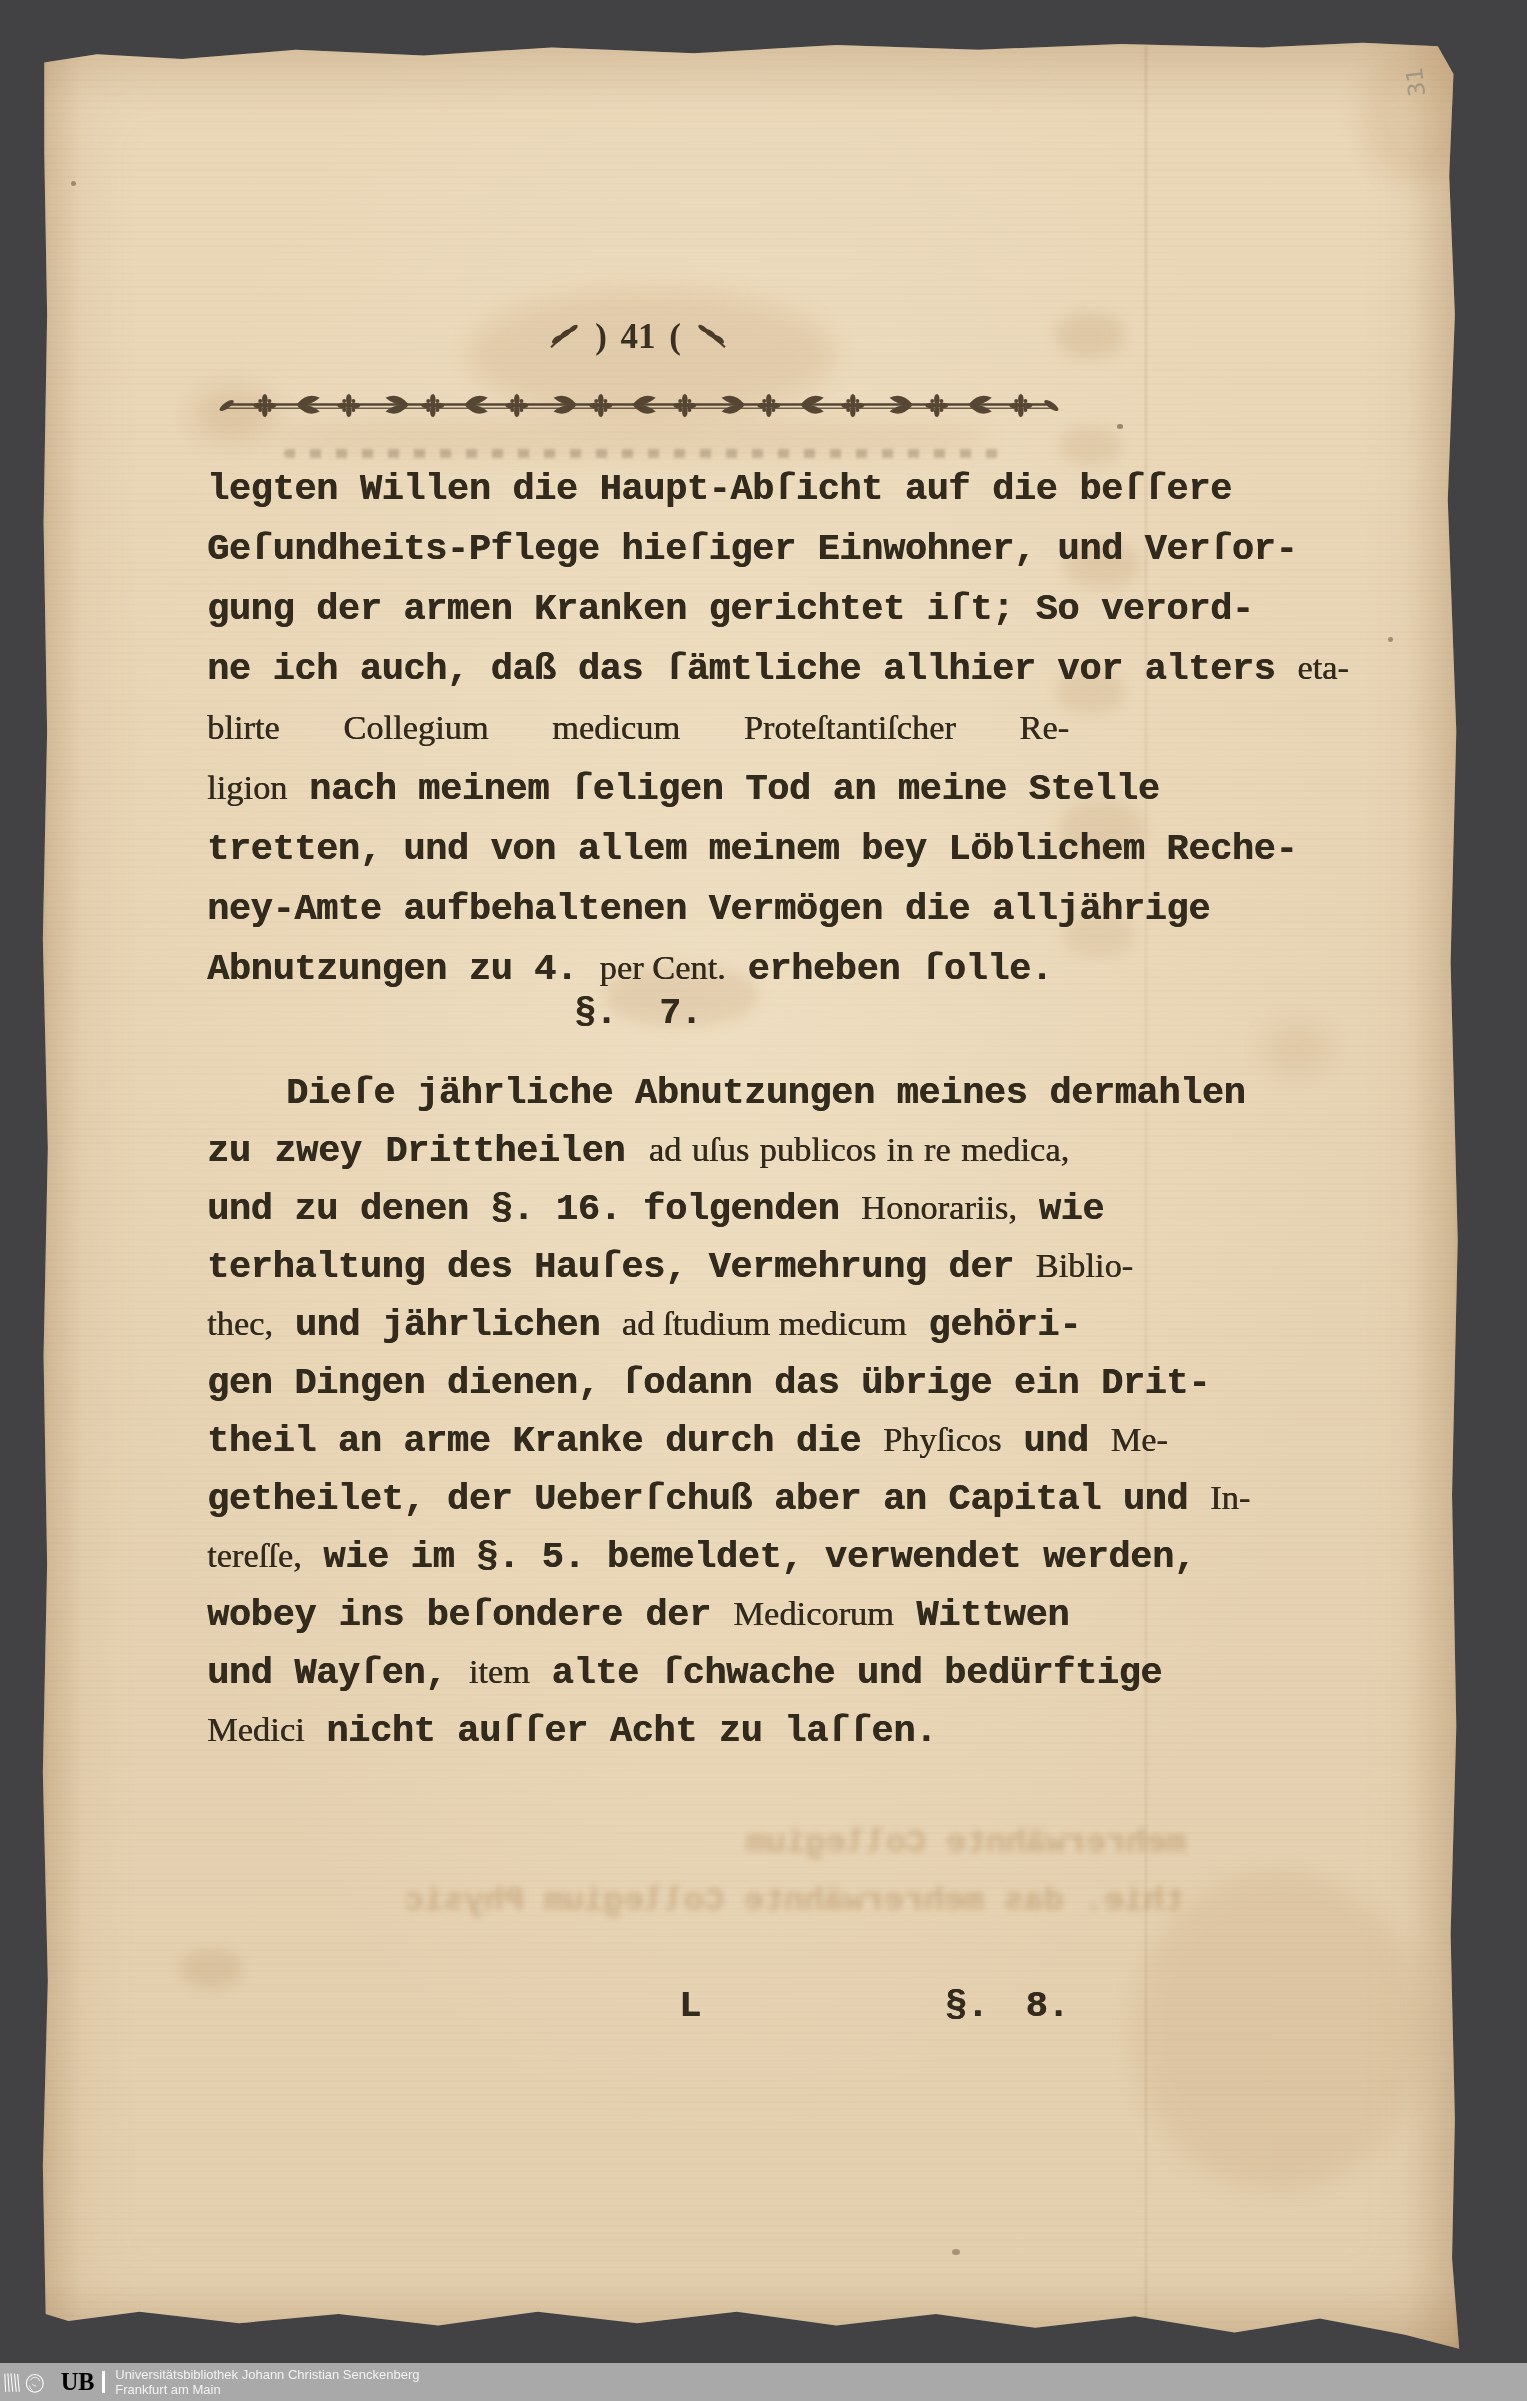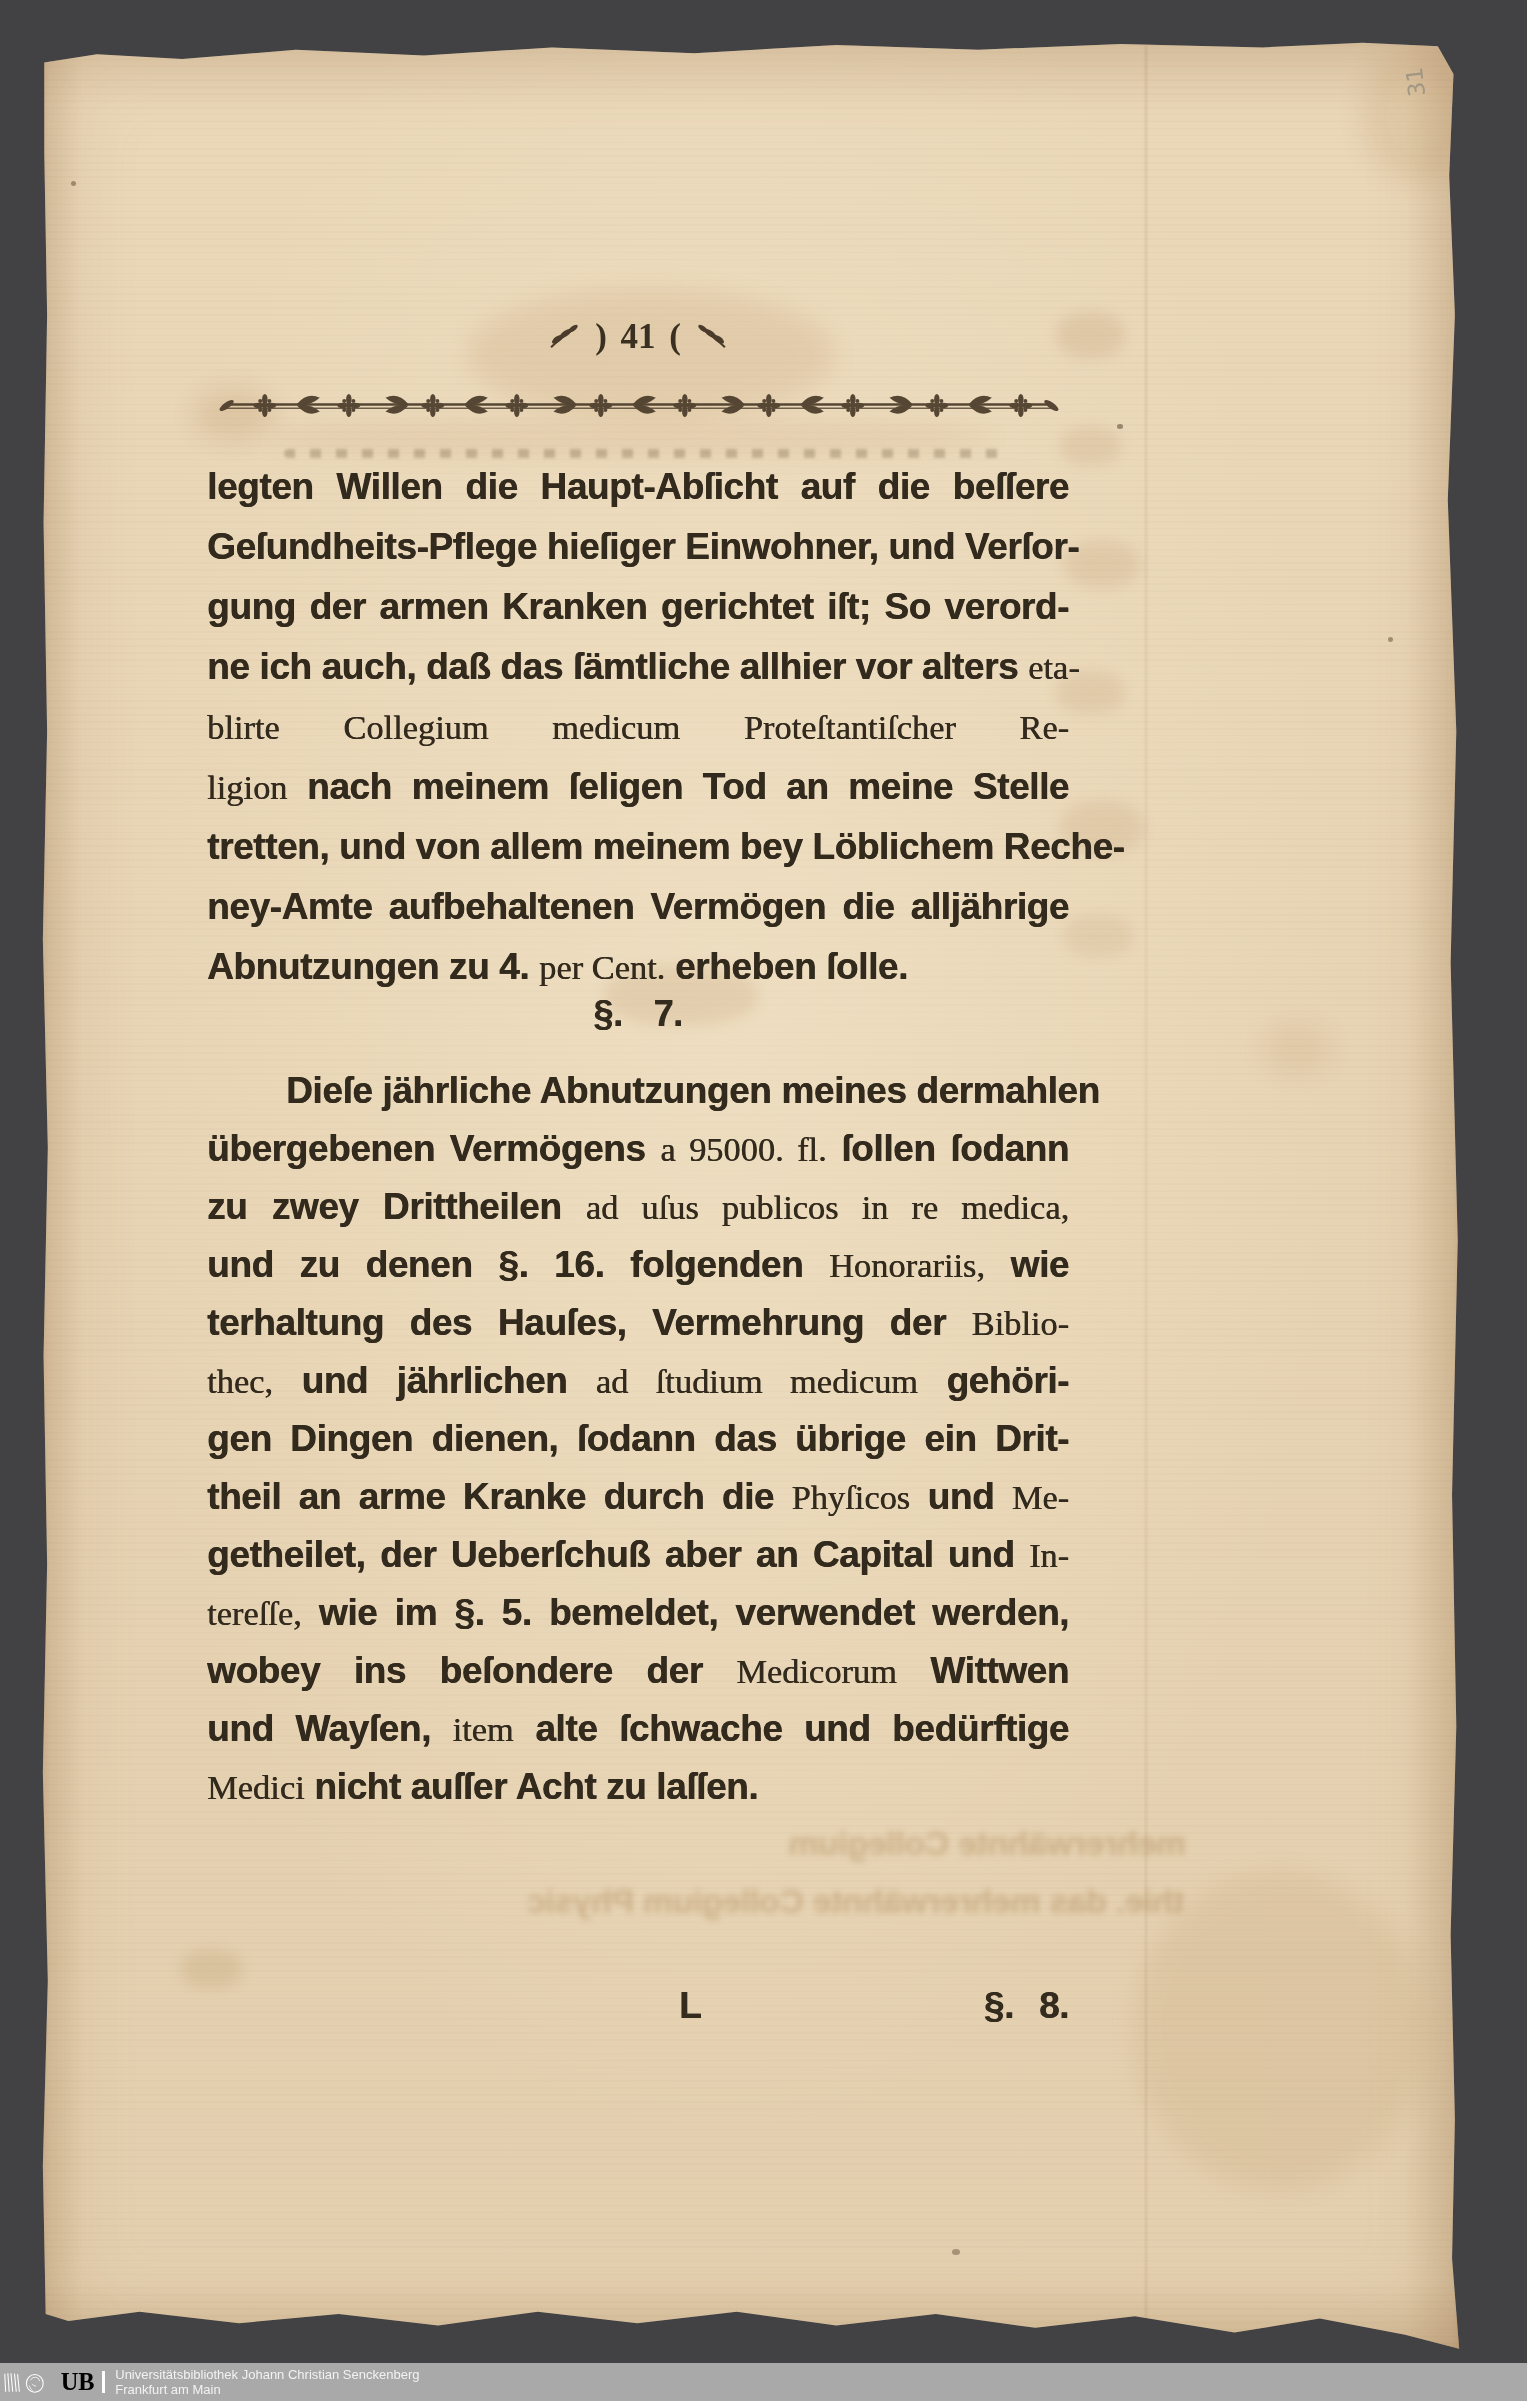--- a/index.html
+++ b/index.html
@@ -23,21 +23,21 @@
       42% 98.8%, 35% 98.3%, 28% 98.9%, 21% 98.4%, 14% 98.8%, 7% 98.3%, 2% 98.7%, 0.4% 98.4%,
       0.2% 92%, 0.55% 84%, 0.2% 75%, 0.5% 66%, 0.25% 57%, 0.55% 48%, 0.2% 39%, 0.5% 30%,
       0.25% 21%, 0.5% 12%, 0.3% 5%);
   }
   .stain{position:absolute;border-radius:50%;background:#a6713c;filter:blur(12.2px);pointer-events:none;}
   .fleck{position:absolute;border-radius:50%;background:#4c3a26;pointer-events:none;}
   .crease{position:absolute;left:1105px;top:9.2px;width:2.3px;height:2284px;
           background:linear-gradient(rgba(100,65,30,.14),rgba(100,65,30,.07) 40%,rgba(100,65,30,.12));
           filter:blur(0.8px);}
   
-  .frak{font-family:Liberation Sans, sans-serif;font-weight:700;letter-spacing:-0.4px;}
+  .frak{font-family:Liberation Mono, monospace;font-weight:700;letter-spacing:-0.4px;}
   .antiqua{font-family:"Liberation Serif","DejaVu Serif",serif;font-weight:400;font-size:0.93em;letter-spacing:0;}
   .pagenum-row{position:absolute;left:167px;top:280px;width:862px;display:flex;justify-content:center;
                align-items:center;gap:13.7px;color:#3a3022;}
   .pagenum-row .pn{font-size:35px;font-weight:600;}
   .ornament-rule{position:absolute;left:179px;top:350px;width:840px;height:37px;opacity:.92;}
   .rule-smudge{position:absolute;left:244px;top:412px;width:726px;height:9.2px;opacity:.25;filter:blur(1.5px);
     background:repeating-linear-gradient(90deg,#5a452d 0 10.7px,rgba(0,0,0,0) 10.7px 26px);border-radius:4.6px;}
   .textblock{position:absolute;left:167px;width:862px;color:#332a1e;}
   .textblock .line{height:60px;line-height:60px;font-size:37px;text-align:justify;text-align-last:justify;
                    white-space:nowrap;text-shadow:0.5px 0 currentColor;}
@@ -184,21 +184,20 @@
         <div class="line"><span class="antiqua">ligion</span><span class="frak"> nach meinem ſeligen Tod an meine Stelle</span></div>
         <div class="line"><span class="frak">tretten, und von allem meinem bey Löblichem Reche-</span></div>
         <div class="line"><span class="frak">ney-Amte aufbehaltenen Vermögen die alljährige</span></div>
         <div class="line"><span class="frak">Abnutzungen zu 4. </span><span class="antiqua">per Cent.</span><span class="frak"> erheben ſolle.</span></div>
       </div>
 
     <div class="sec-heading frak">§. 7.</div>
 
     <div class="textblock p2">
         <div class="line"><span class="frak">Dieſe jährliche Abnutzungen meines dermahlen</span></div>
-        <div class="line"><span class="frak">übergebenen Vermögens </span><span class="antiqua">a 95000. fl.</span><span class="frak"> ſollen ſodann</span></div>
         <div class="line"><span class="frak">zu zwey Drittheilen </span><span class="antiqua">ad uſus publicos in re medica,</span></div>
         <div class="line"><span class="frak">und zu denen §. 16. folgenden </span><span class="antiqua">Honorariis,</span><span class="frak"> wie</span></div>
         <div class="line"><span class="frak">terhaltung des Hauſes, Vermehrung der </span><span class="antiqua">Biblio-</span></div>
         <div class="line"><span class="antiqua">thec,</span><span class="frak"> und jährlichen </span><span class="antiqua">ad ſtudium medicum</span><span class="frak"> gehöri-</span></div>
         <div class="line"><span class="frak">gen Dingen dienen, ſodann das übrige ein Drit-</span></div>
         <div class="line"><span class="frak">theil an arme Kranke durch die </span><span class="antiqua">Phyſicos</span><span class="frak"> und </span><span class="antiqua">Me-</span></div>
         <div class="line"><span class="frak">getheilet, der Ueberſchuß aber an Capital und </span><span class="antiqua">In-</span></div>
         <div class="line"><span class="antiqua">tereſſe,</span><span class="frak"> wie im §. 5. bemeldet, verwendet werden,</span></div>
         <div class="line"><span class="frak">wobey ins beſondere der </span><span class="antiqua">Medicorum</span><span class="frak"> Wittwen</span></div>
         <div class="line"><span class="frak">und Wayſen, </span><span class="antiqua">item</span><span class="frak"> alte ſchwache und bedürftige</span></div>

